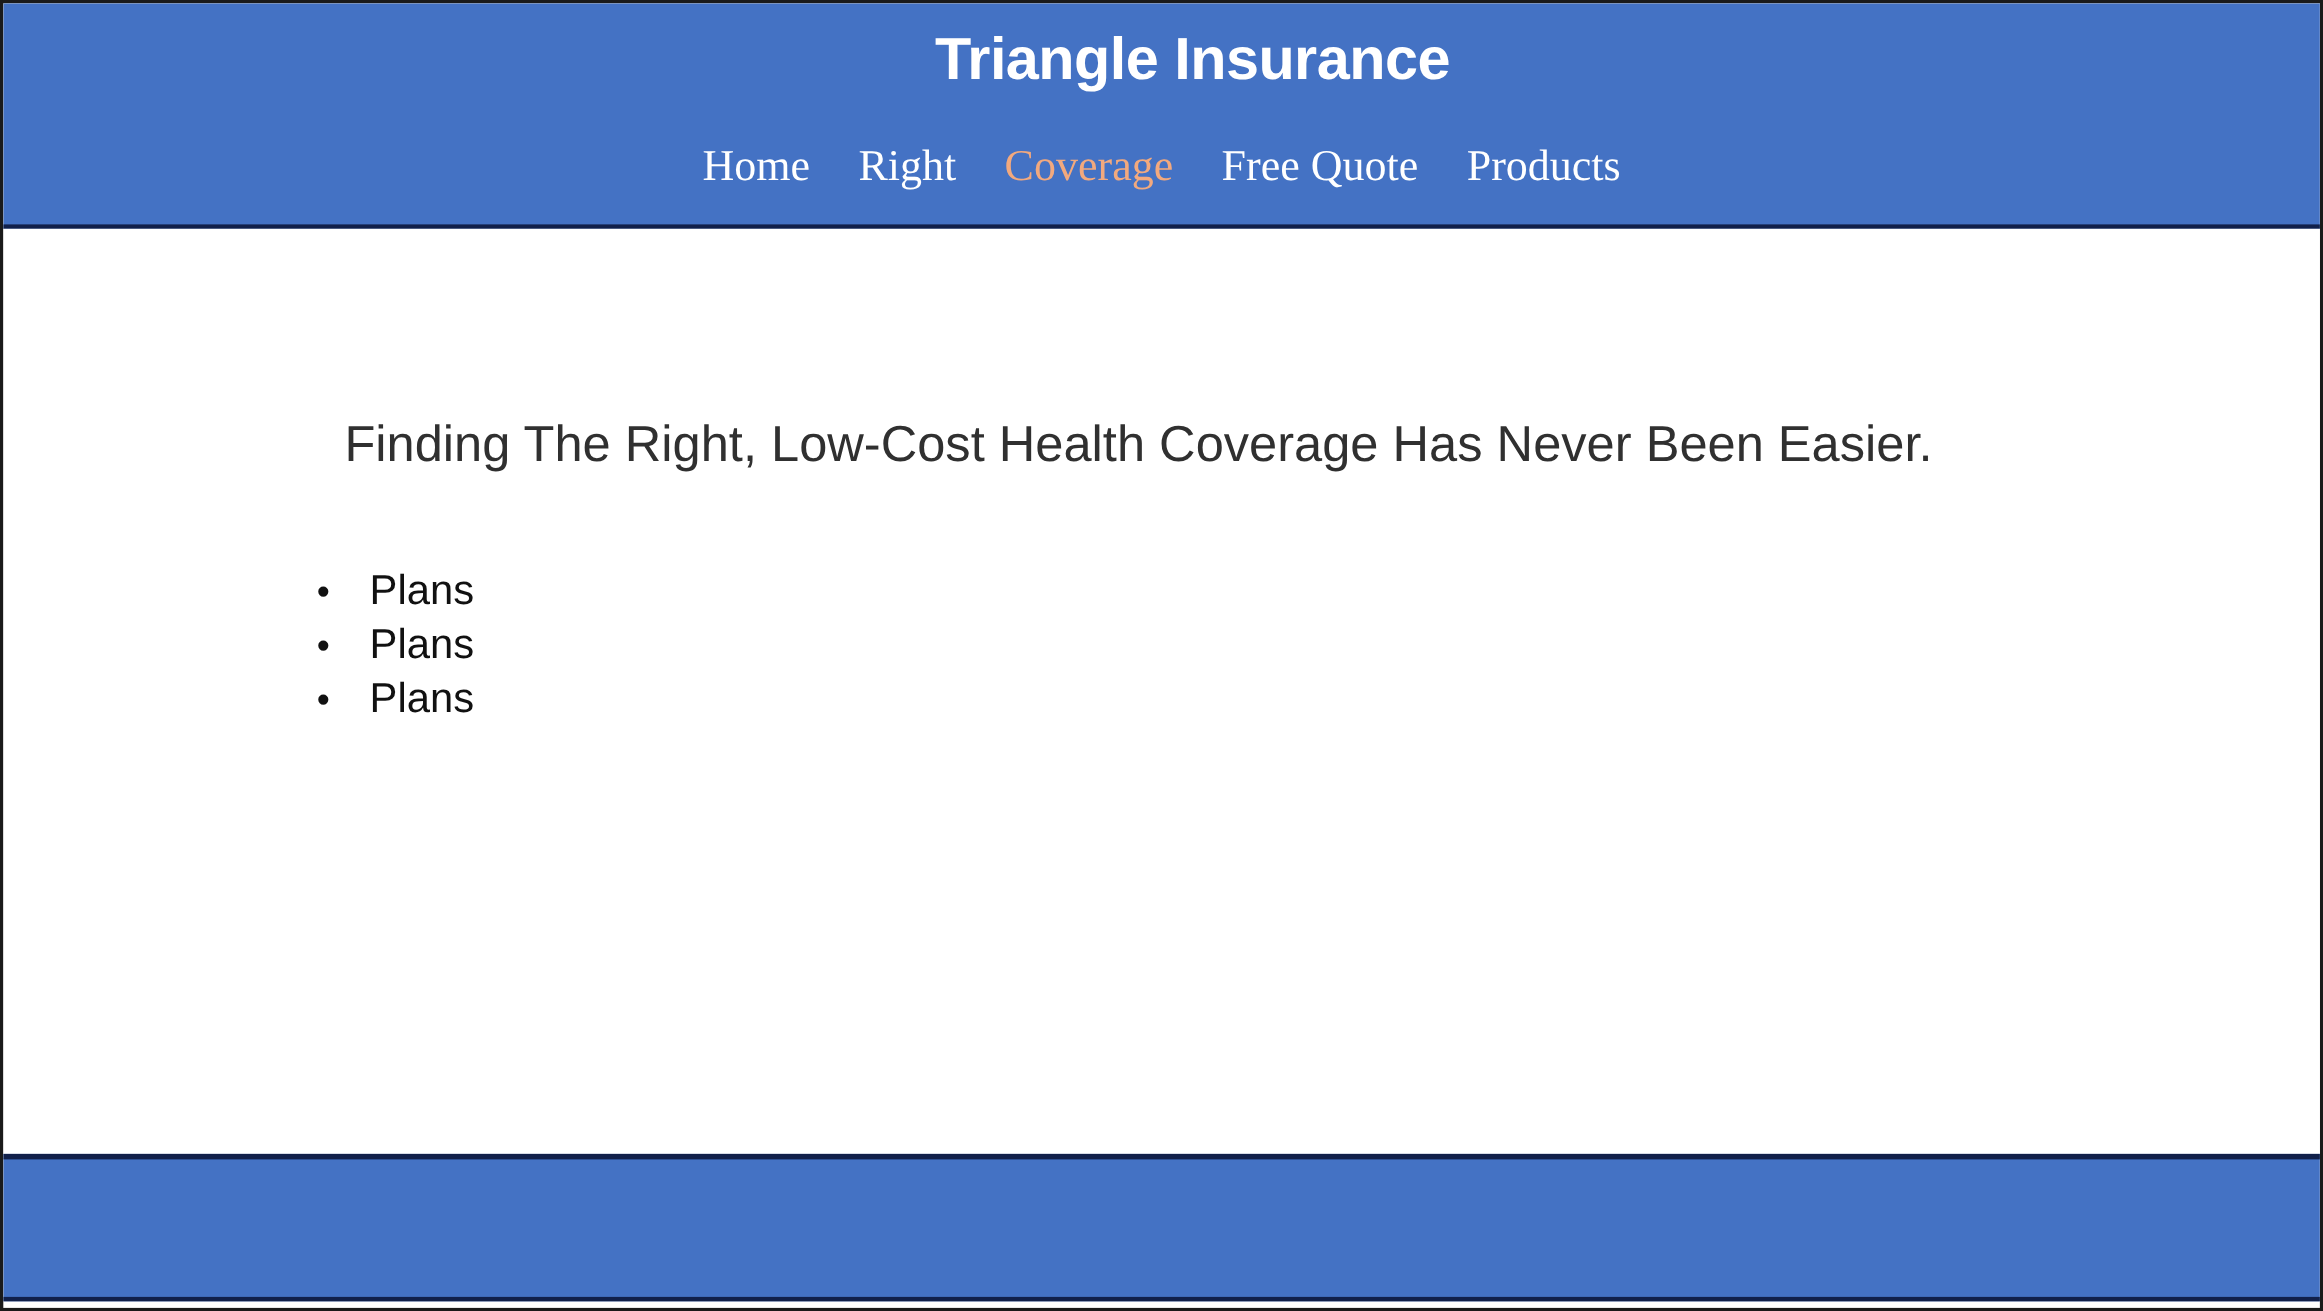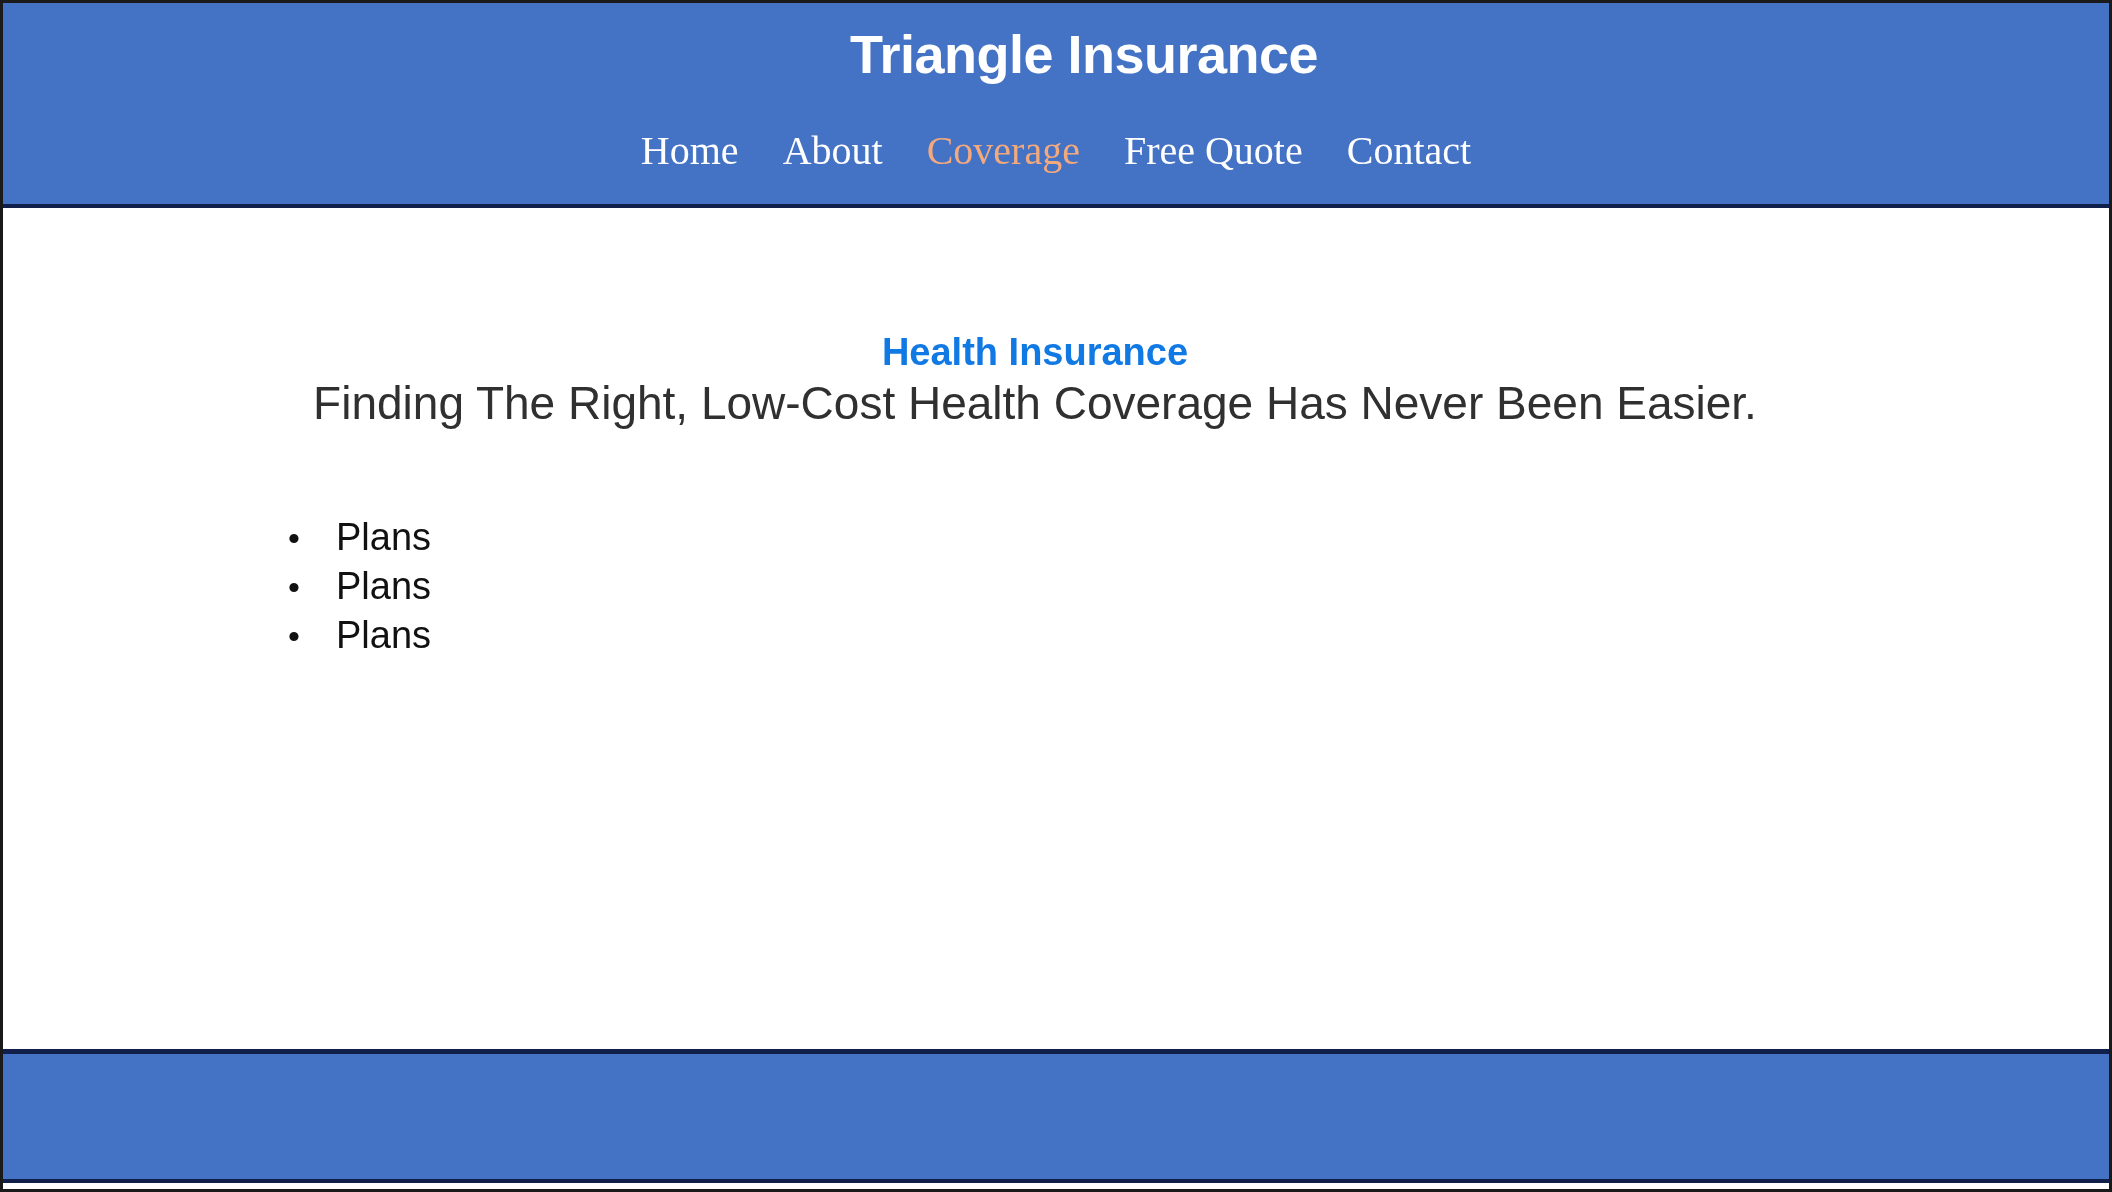--- a/index.html
+++ b/index.html
@@ -161,31 +161,30 @@
 <body>
 
 <div id="page">
 
   <div id="site-header">
 
     <div id="site-title">Triangle Insurance</div>
 
     <nav id="main-nav">
       <a class="nav-item">Home</a>
-      <a class="nav-item">About</a>
+      <a class="nav-item">Right</a>
       <a class="nav-item active">Coverage</a>
       <a class="nav-item">Free Quote</a>
-      <a class="nav-item">Contact</a>
+      <a class="nav-item">Products</a>
     </nav>
 
   </div>
 
   <div id="main-content">
 
-    <div id="content-heading">Health Insurance</div>
 
     <div id="content-subheading">Finding The Right, Low-Cost Health Coverage Has Never Been Easier.</div>
 
     <ul id="plans-list">
       <li class="plan-item">
         <span class="plan-bullet">•</span>
         <span class="plan-label">Plans</span>
       </li>
       <li class="plan-item">
         <span class="plan-bullet">•</span>

